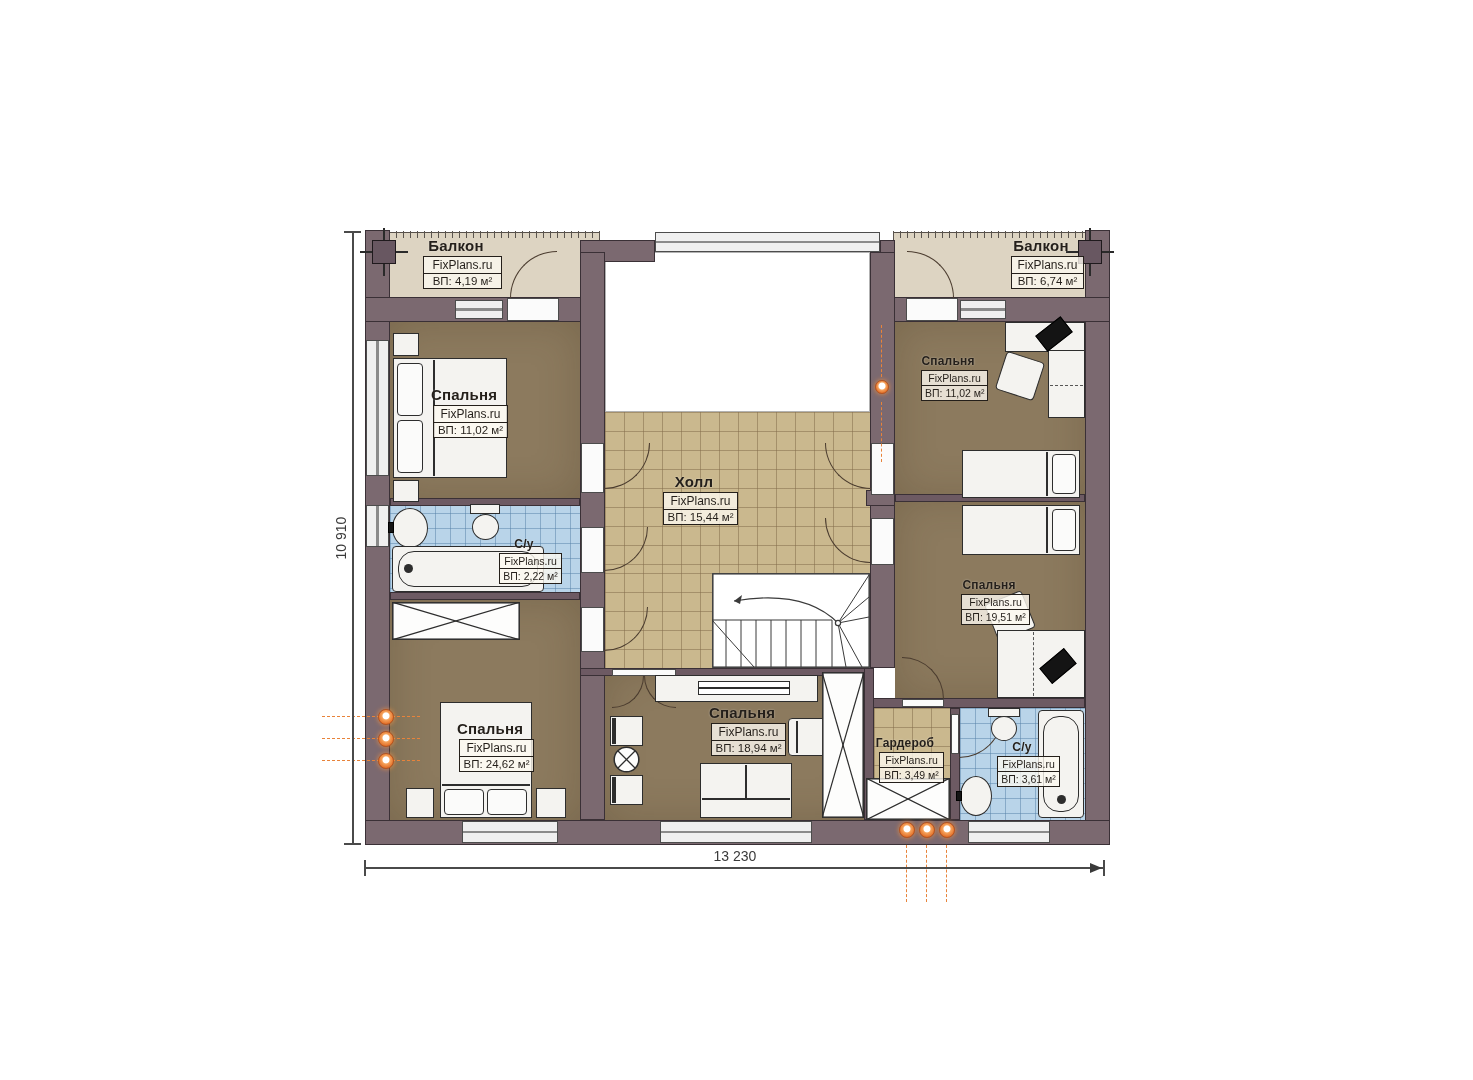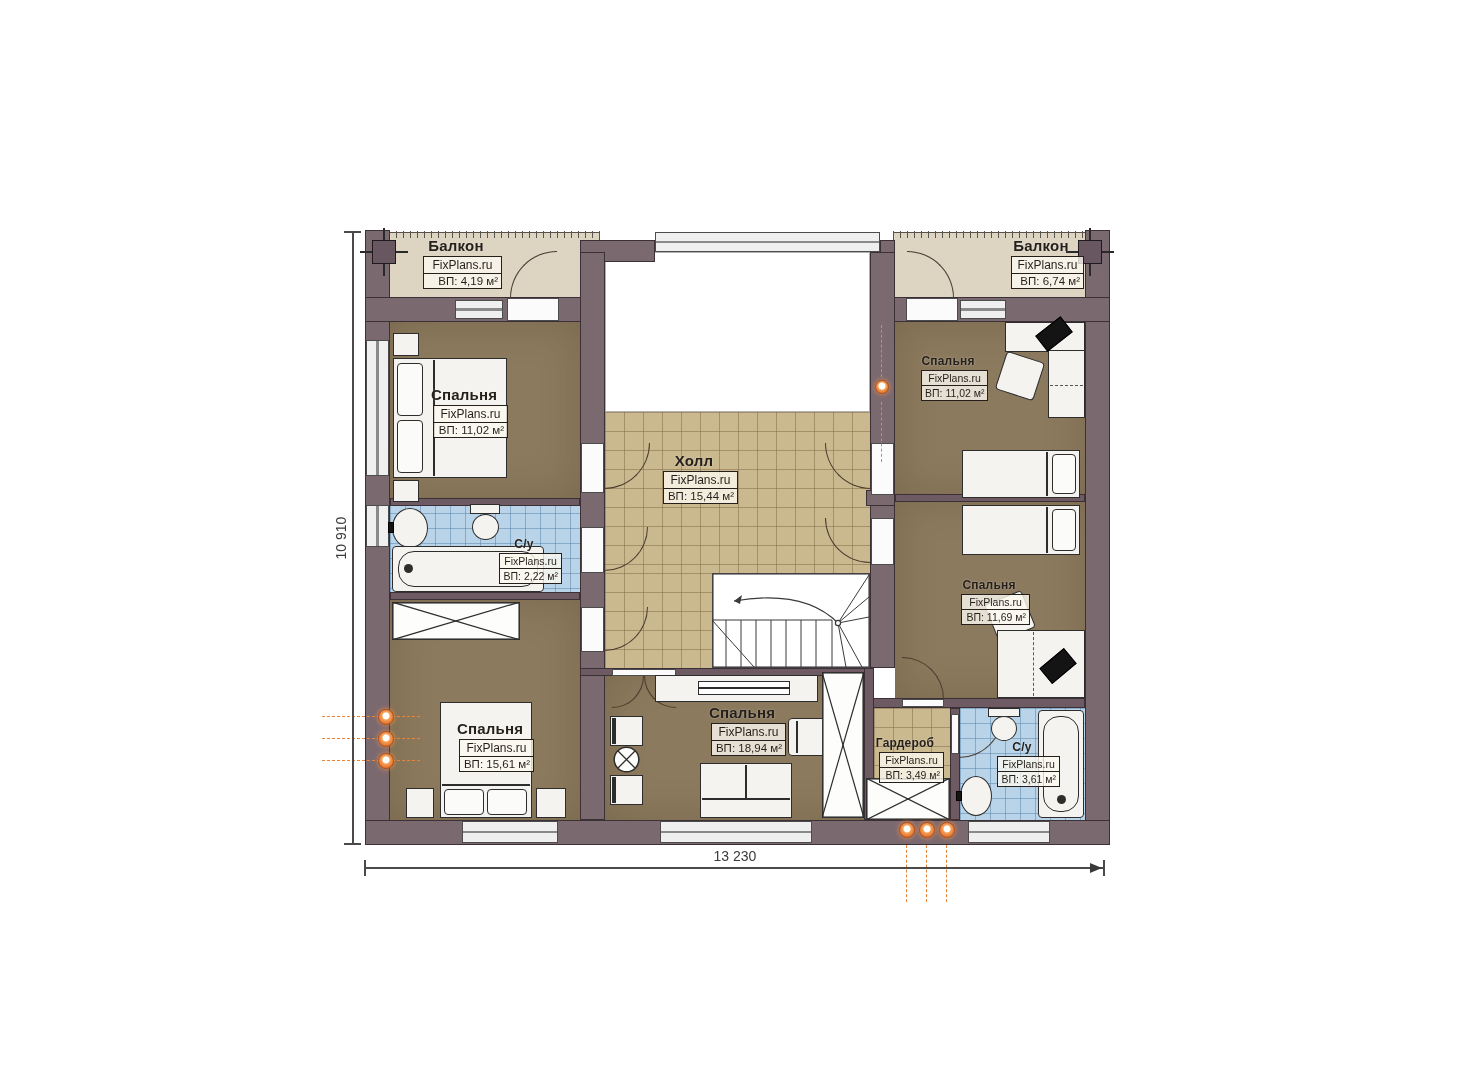--- a/index.html
+++ b/index.html
@@ -45,21 +45,21 @@
   .dash-h{border-top:1.6px dashed #e8833a;}
   .riser{border-radius:50%;border:1px solid #b9541c;
     background:radial-gradient(circle at 50% 42%, #ffffff 0 3px, #f6a35c 4px, #e2702a 75%);
     box-shadow:0 0 5px rgba(244,146,66,.9);}
   
   .room-label{text-align:center;color:#241f1a;}
   .room-name{font-size:15px;font-weight:bold;margin-bottom:2px;letter-spacing:.2px;
      text-shadow:0 0 2px rgba(255,255,255,.45);}
   .room-box{border:1.5px solid #241f1a;background:rgba(252,249,240,.8);margin-left:13px;}
   .room-wm{font-size:12px;padding:1px 3px;border-bottom:1.5px solid #241f1a;white-space:nowrap;}
-  .room-area{font-size:11.5px;padding:1px 3px;white-space:nowrap;text-align:right;}
+  .room-area{font-size:11.5px;padding:1px 3px;white-space:nowrap;}
   .small .room-name{font-size:12px;}
   .small .room-wm{font-size:10.5px;}
   .small .room-area{font-size:10.5px;}
   
   .dimline{background:#4a4a4a;}
   .dimtext{font-size:14px;color:#3a3a3a;text-align:center;}
 </style>
 </head>
 <body>
 
@@ -294,45 +294,45 @@
     <div class="room-box">
       <div class="room-wm">FixPlans.ru</div>
       <div class="room-area">ВП: 2,22 м²</div>
     </div>
   </div>
 
   <div class="a room-label" style="left:446px;top:720px;width:88px;">
     <div class="room-name">Спальня</div>
     <div class="room-box">
       <div class="room-wm">FixPlans.ru</div>
-      <div class="room-area">ВП: 15,61 м²</div>
-    </div>
-  </div>
-
-  <div class="a room-label" style="left:650px;top:452px;width:88px;">
+      <div class="room-area">ВП: 24,62 м²</div>
+    </div>
+  </div>
+
+  <div class="a room-label" style="left:650px;top:473px;width:88px;">
     <div class="room-name">Холл</div>
     <div class="room-box">
       <div class="room-wm">FixPlans.ru</div>
       <div class="room-area">ВП: 15,44 м²</div>
     </div>
   </div>
 
   <div class="a room-label small" style="left:908px;top:354px;width:80px;">
     <div class="room-name">Спальня</div>
     <div class="room-box">
       <div class="room-wm">FixPlans.ru</div>
       <div class="room-area">ВП: 11,02 м²</div>
     </div>
   </div>
 
   <div class="a room-label small" style="left:948px;top:578px;width:82px;">
     <div class="room-name">Спальня</div>
     <div class="room-box">
       <div class="room-wm">FixPlans.ru</div>
-      <div class="room-area">ВП: 11,69 м²</div>
+      <div class="room-area">ВП: 19,51 м²</div>
     </div>
   </div>
 
   <div class="a room-label" style="left:698px;top:704px;width:88px;">
     <div class="room-name">Спальня</div>
     <div class="room-box">
       <div class="room-wm">FixPlans.ru</div>
       <div class="room-area">ВП: 18,94 м²</div>
     </div>
   </div>

